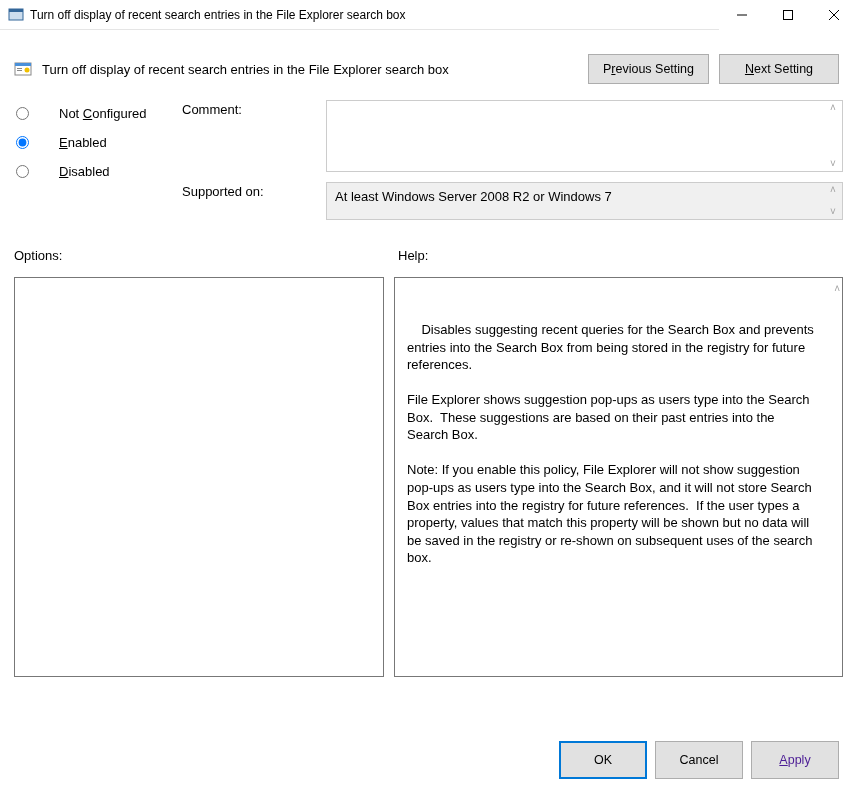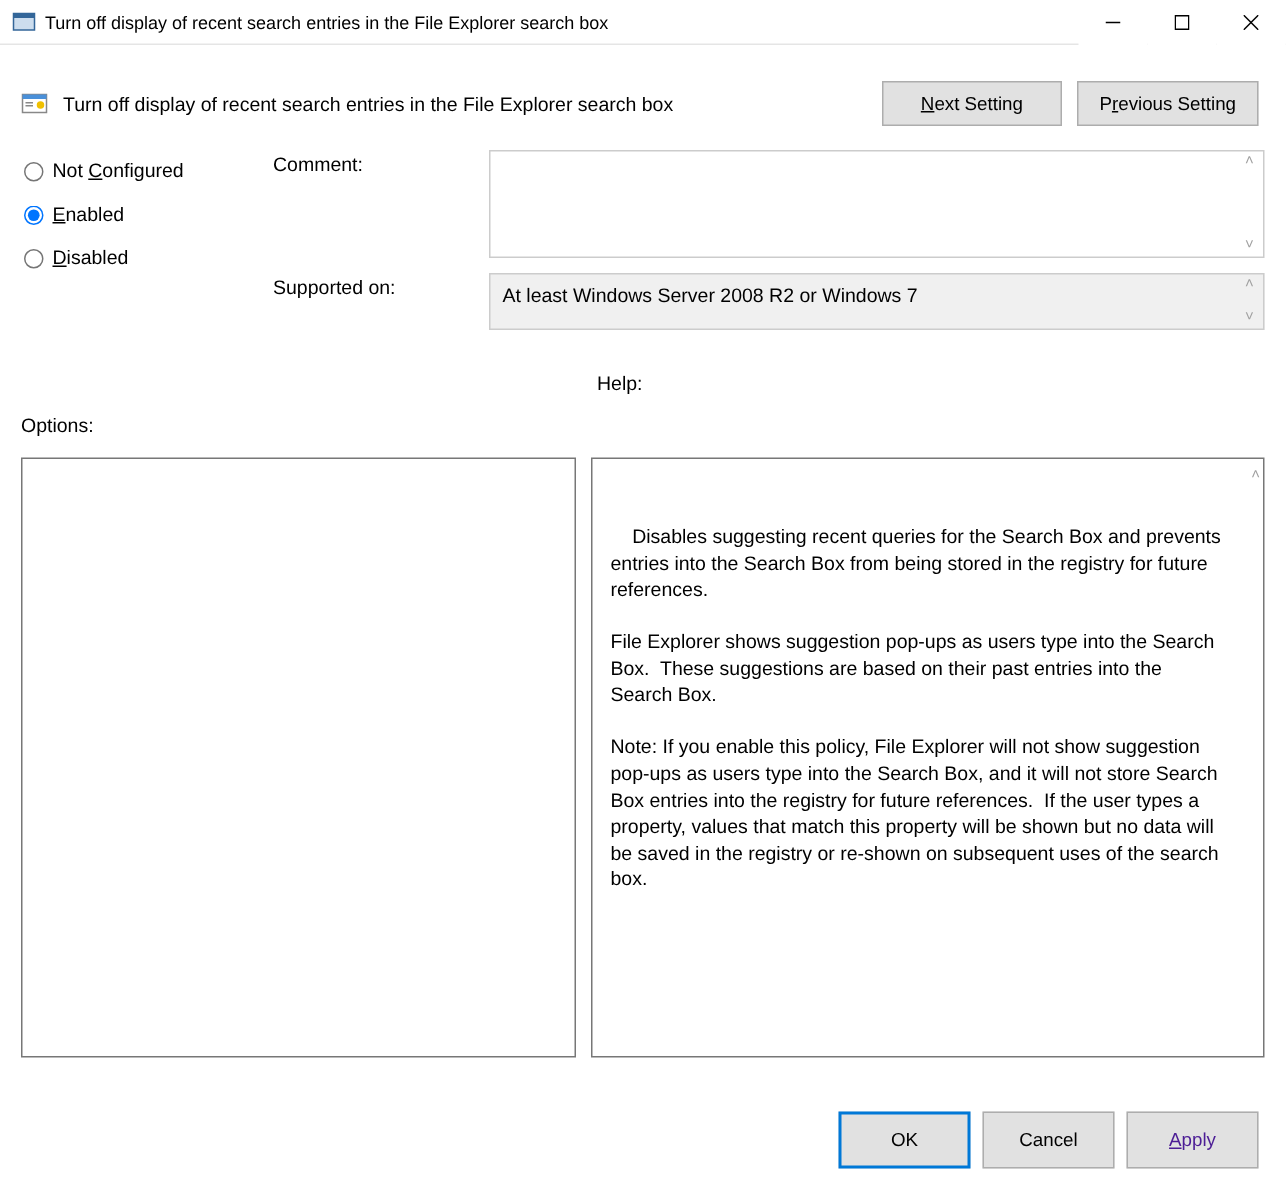--- a/index.html
+++ b/index.html
@@ -60,24 +60,25 @@
   
   .config-row {
     display:flex;
     padding: 4px 14px 0 14px;
   }
   .radios {
     width: 168px;
     padding-top: 6px;
   }
   .radio-item {
-    display:flex;align-items:flex-end;
+    display:flex;align-items:center;
     margin-bottom:14px;
     font-size:13px;
     cursor:pointer;
+    gap:24px;
   }
   .radio-item input { margin:0 6px 0 2px; }
   .right-fields { flex:1; display:flex;flex-direction:column; }
   .field-row { display:flex; margin-bottom:10px;gap:44px; }
   .field-label { width:100px; font-size:13px; padding-top:2px; }
   .comment-box {
     flex:1;
     border:1px solid #cccccc;
     height:72px;
     background:#fff;
@@ -99,21 +100,21 @@
   }
   .tiny-scroll.up { top:2px; }
   .tiny-scroll.down { bottom:2px; }
 
   
   .labels-row {
     display:flex;
     padding: 18px 14px 4px 14px;
     font-size:13px;
   }
-  .labels-row .options-label { width: 384px; margin-top: 28px; }
+  .labels-row .options-label { width: 384px; }
   .labels-row .help-label { flex:1; }
 
   
   .panes {
     display:flex;
     padding: 10px 14px 0 14px;
     flex:1;
     min-height:0;
     gap:10px;
   }
@@ -192,24 +193,24 @@
     <svg viewBox="0 0 18 18">
         <rect x="1" y="3" width="16" height="12" fill="#fff" stroke="#888"></rect>
         <rect x="1" y="3" width="16" height="3" fill="#4a90d9"></rect>
         <rect x="3" y="8" width="5" height="1" fill="#888"></rect>
         <rect x="3" y="10" width="5" height="1" fill="#888"></rect>
         <circle cx="13" cy="10" r="2.5" fill="#f0c000"></circle>
       </svg>
   </span>
   <span class="htitle">Turn off display of recent search entries in the File Explorer search box</span>
   <button class="navbtn">
-    <span></span><span class="u">N</span><span>ext Setting</span>
+    <span>P</span><span class="u">r</span><span>evious Setting</span>
   </button>
   <button class="navbtn">
-    <span>P</span><span class="u">r</span><span>evious Setting</span>
+    <span></span><span class="u">N</span><span>ext Setting</span>
   </button>
 </div>
 
 <div class="config-row">
   <div class="radios">
     <label class="radio-item">
       <input type="radio" name="state" style="">
       <span><span>Not </span><span class="u">C</span><span>onfigured</span></span>
     </label>
     <label class="radio-item">

